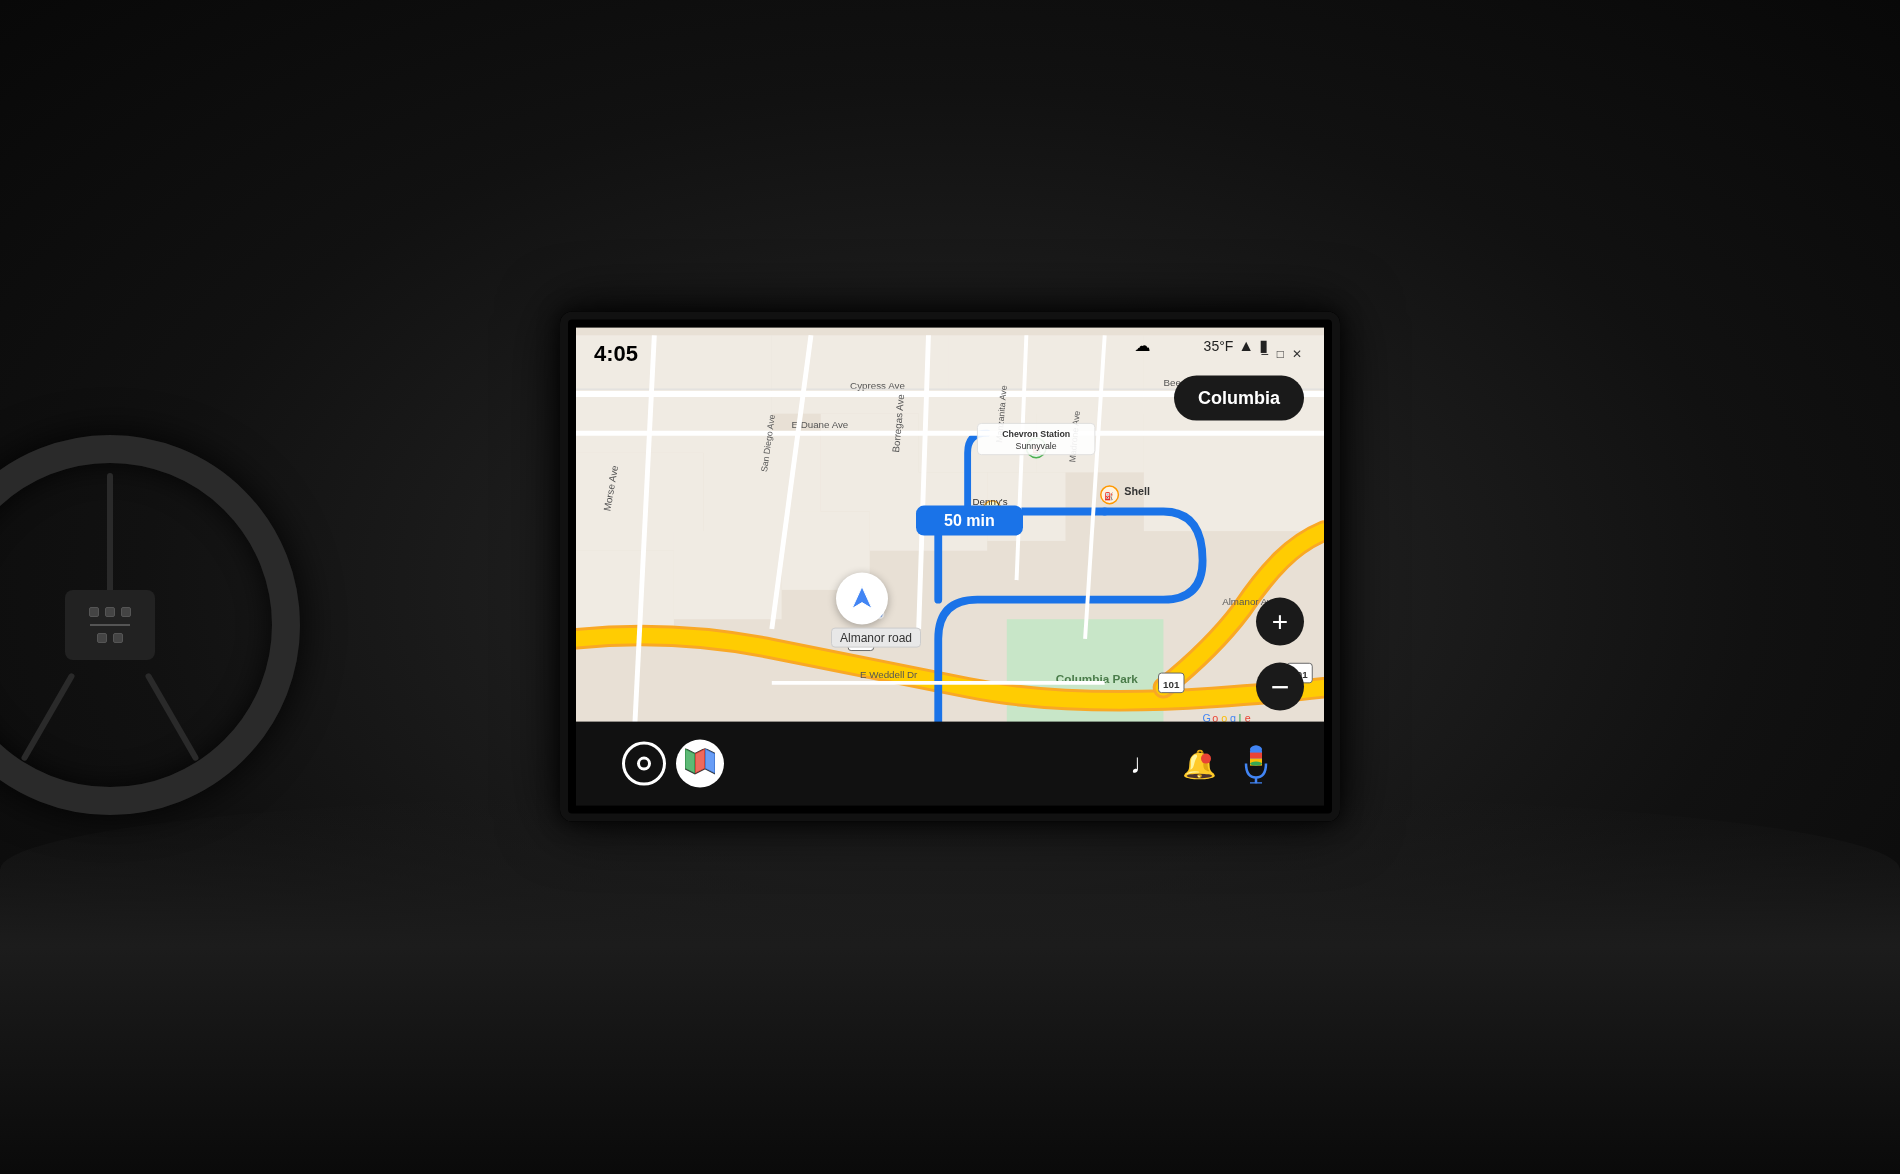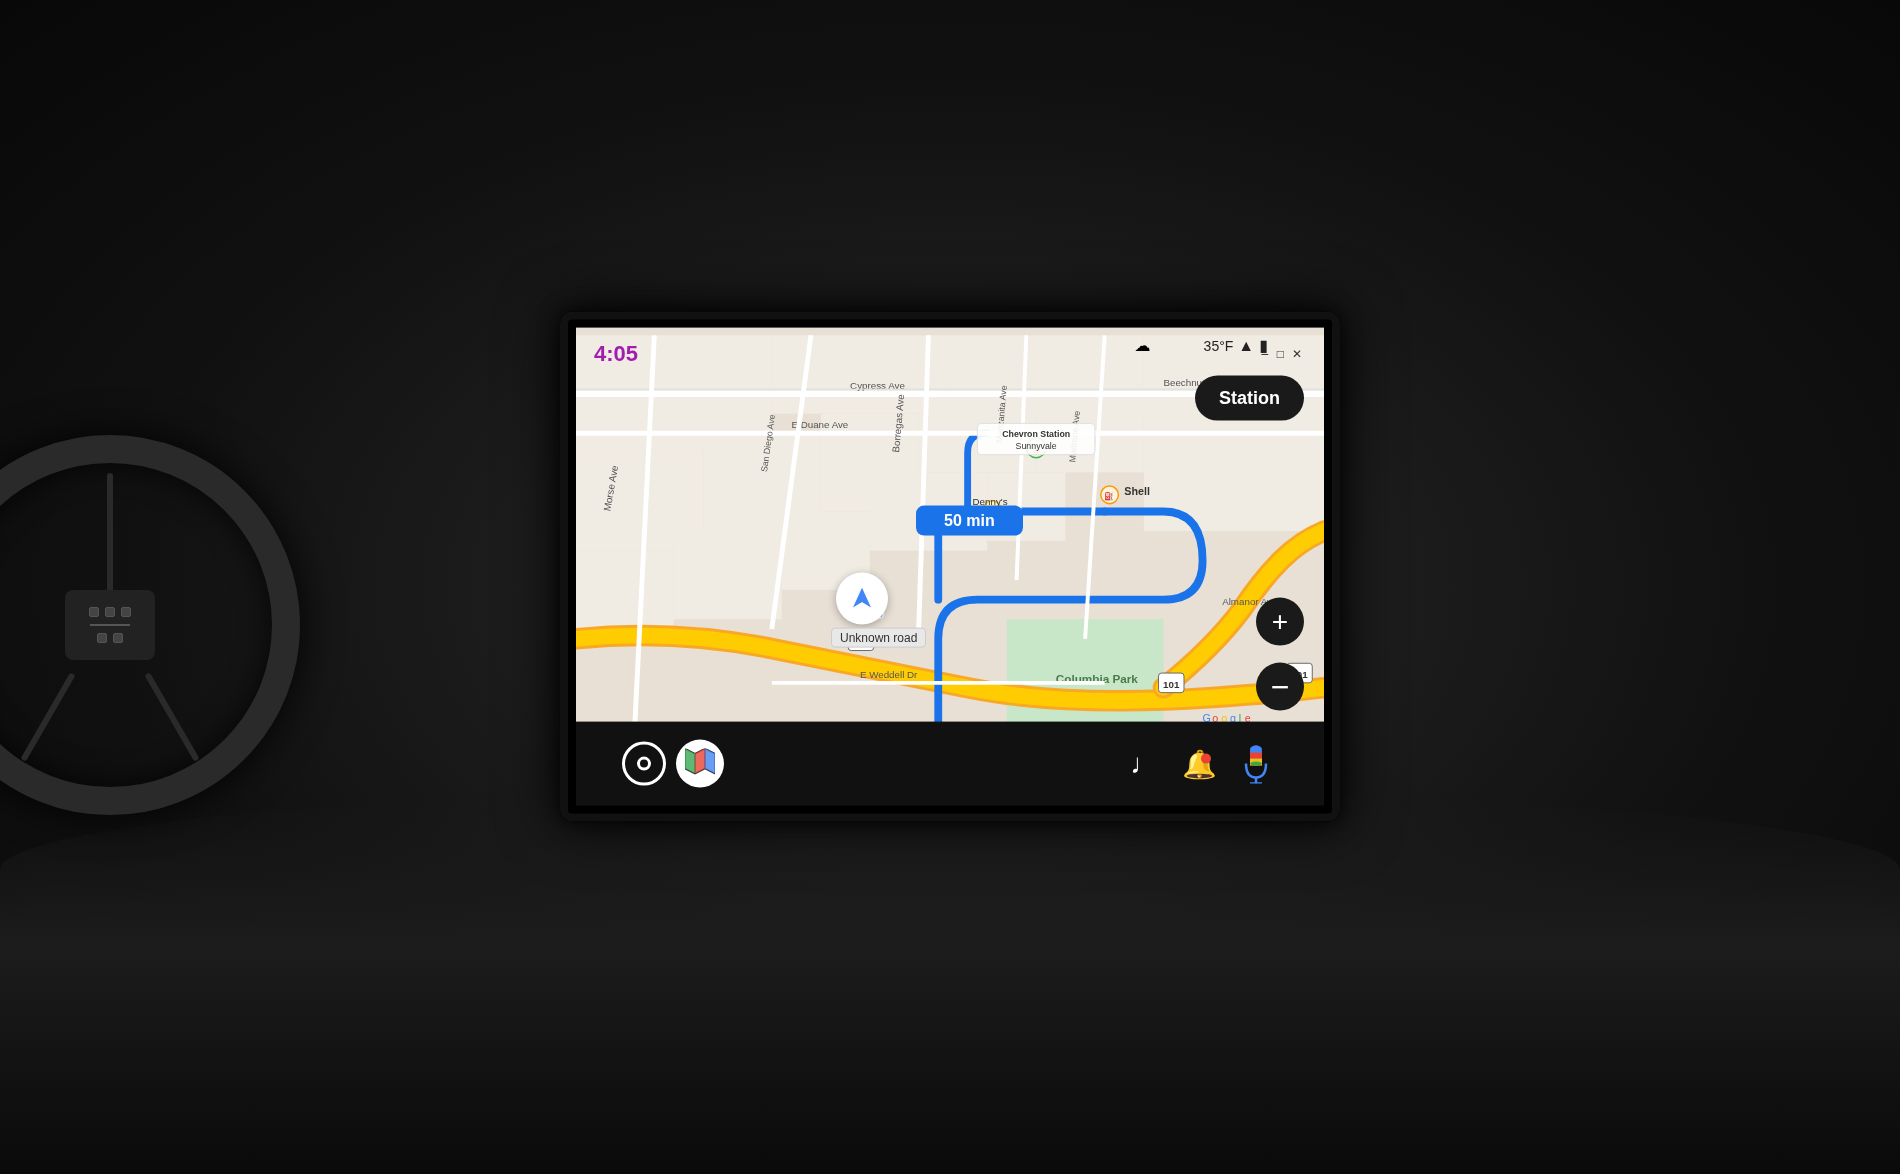--- a/index.html
+++ b/index.html
@@ -133,21 +133,21 @@
       align-items: center;
       justify-content: space-between;
       padding: 0 10px;
       z-index: 20;
       pointer-events: none;
     }
 
     .status-time {
       font-size: 22px;
       font-weight: bold;
-      color: #a21caf;
+      color: #000000;
       font-family: Arial, sans-serif;
     }
 
     .status-right {
       display: flex;
       align-items: center;
       gap: 8px;
     }
 
     
@@ -464,42 +464,42 @@
 
         
         <div style="position:absolute;top:8px;right:56px;display:flex;align-items:center;gap:5px;z-index:20;">
           <span style="font-size:16px;">☁</span>
           <span style="font-size:14px;color:#222;font-weight:500;margin-left:48px;">35°F</span>
           <span style="font-size:16px;color:#222;">▲</span>
           <span style="font-size:16px;color:#222;">▮</span>
         </div>
 
         
-        <button class="recenter-btn">Station</button>
+        <button class="recenter-btn">Columbia</button>
 
         
         <button class="zoom-plus">+</button>
 
         
         <button class="zoom-minus">−</button>
 
         
         <div class="nav-arrow">
           <div class="nav-arrow-circle">
             <svg width="32" height="32" viewBox="0 0 32 32">
               <polygon points="16,4 26,26 16,20 6,26" fill="#4285f4" stroke="white" stroke-width="1"></polygon>
             </svg>
           </div>
         </div>
 
         
         <div class="eta-bubble">50 min</div>
 
         
-        <div class="unknown-road">Unknown road</div>
+        <div class="unknown-road">Almanor road</div>
 
       </div>
 
       <div class="bottom-nav">
 
         <div class="nav-icon-btn">
           <div class="home-icon">
             <div class="home-inner"></div>
           </div>
         </div>

